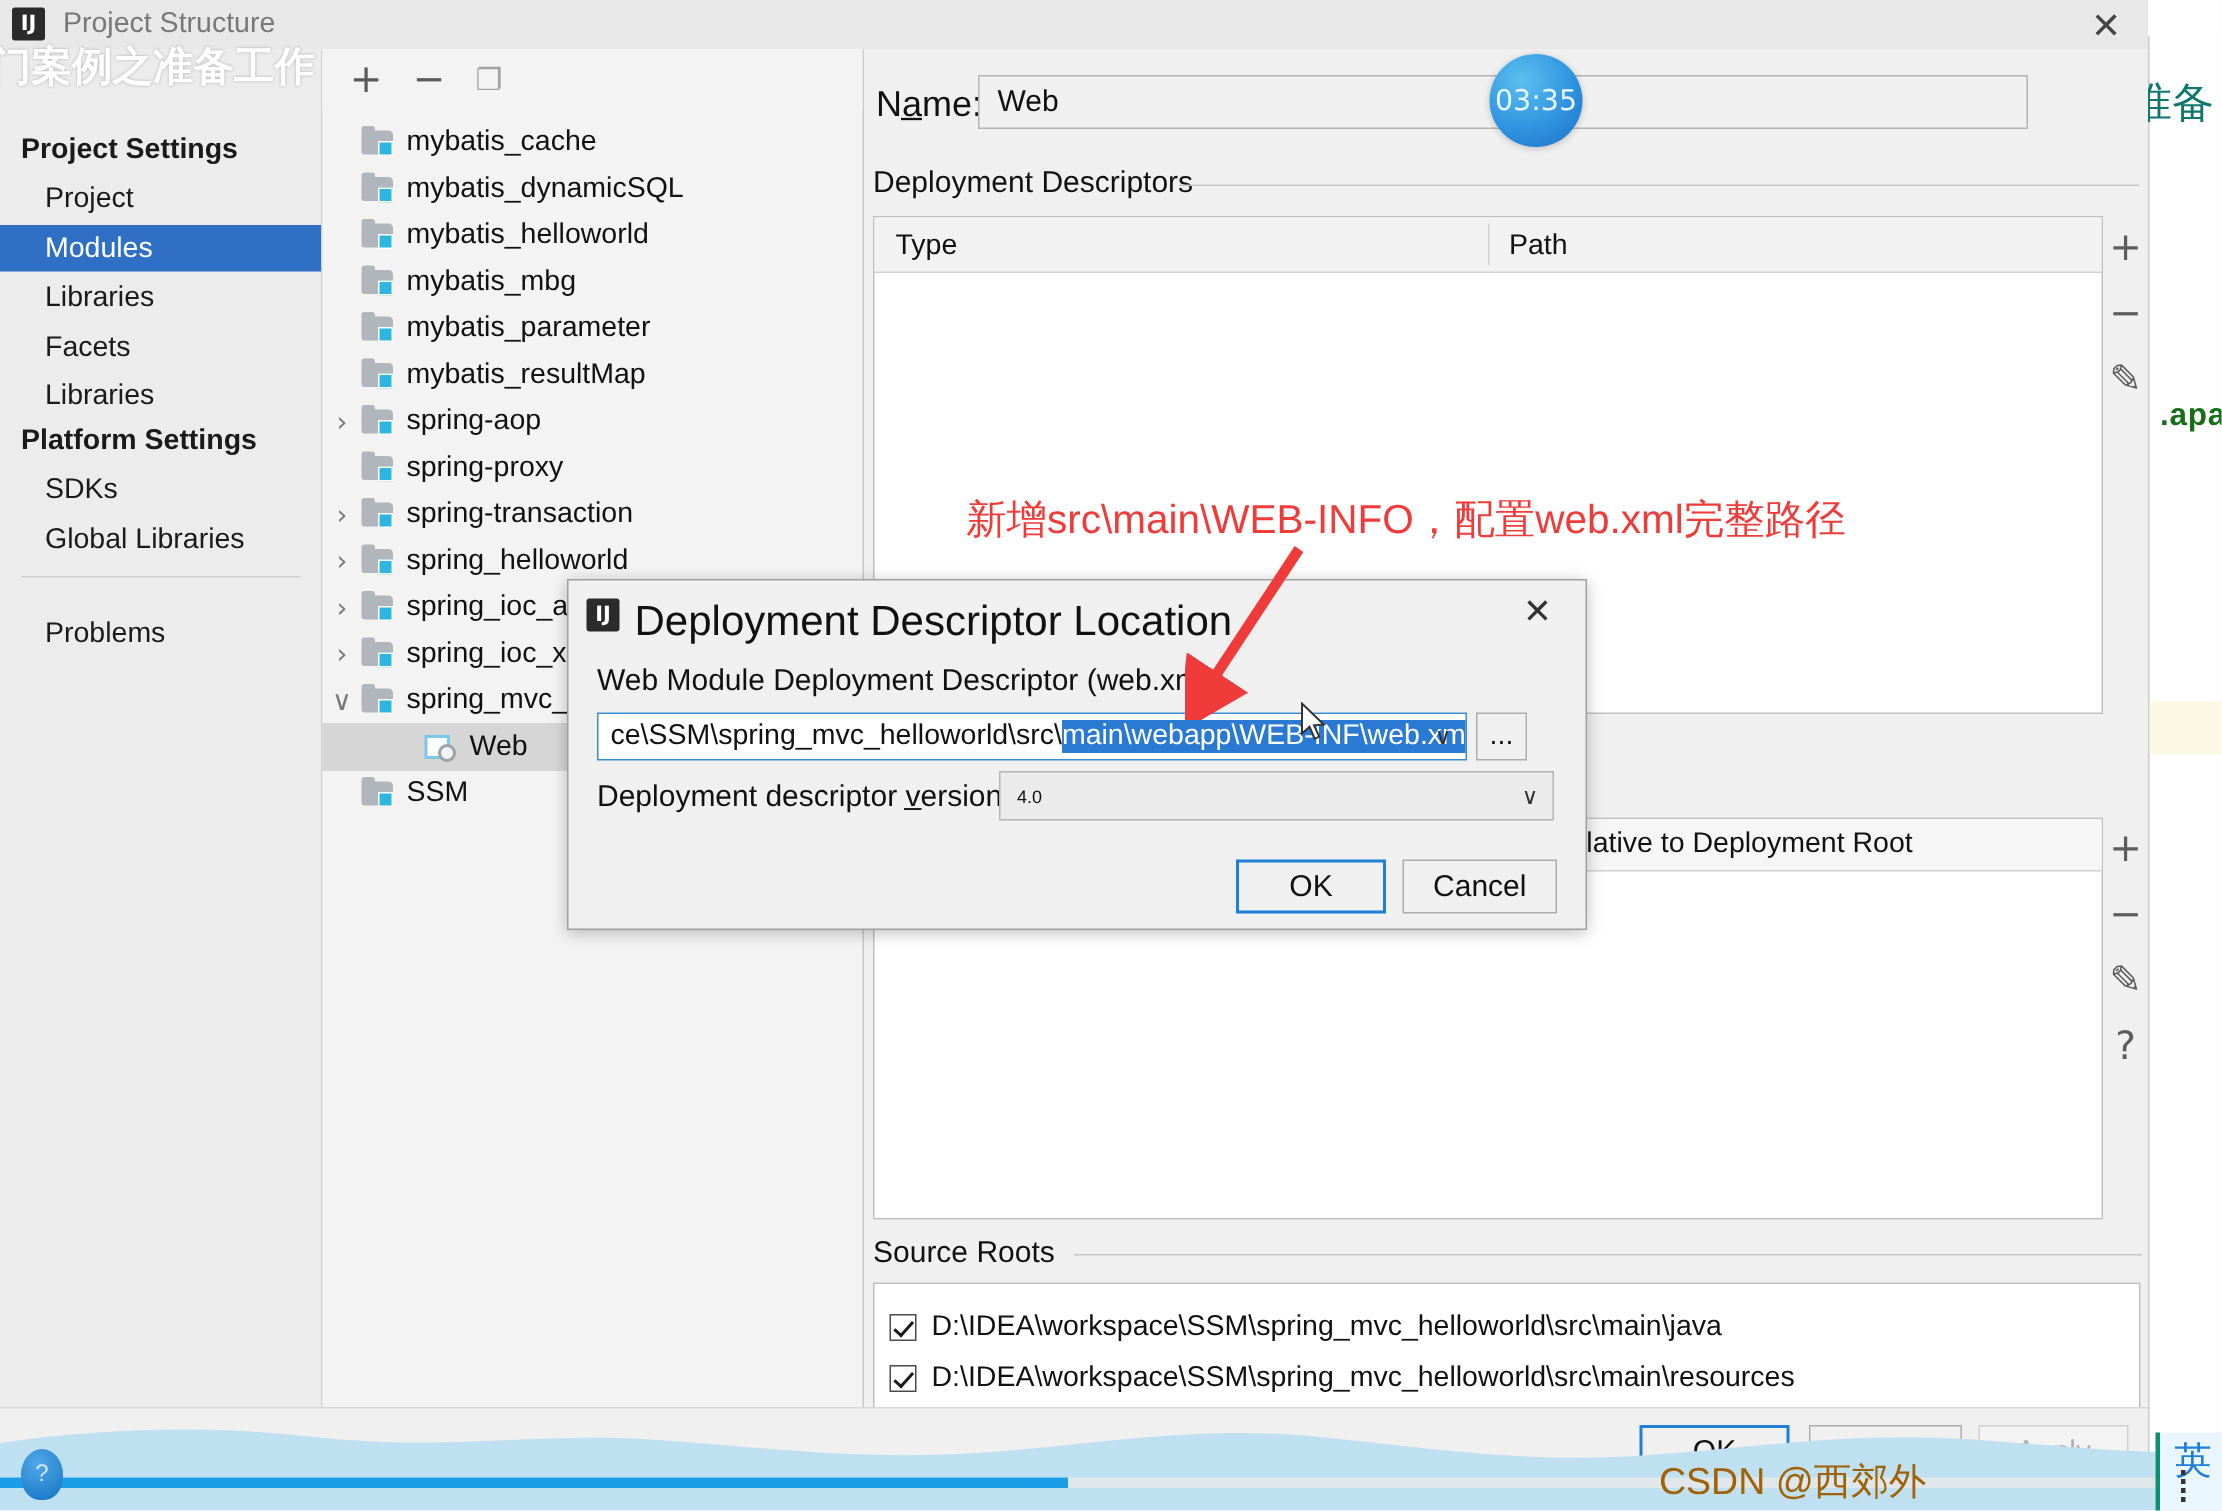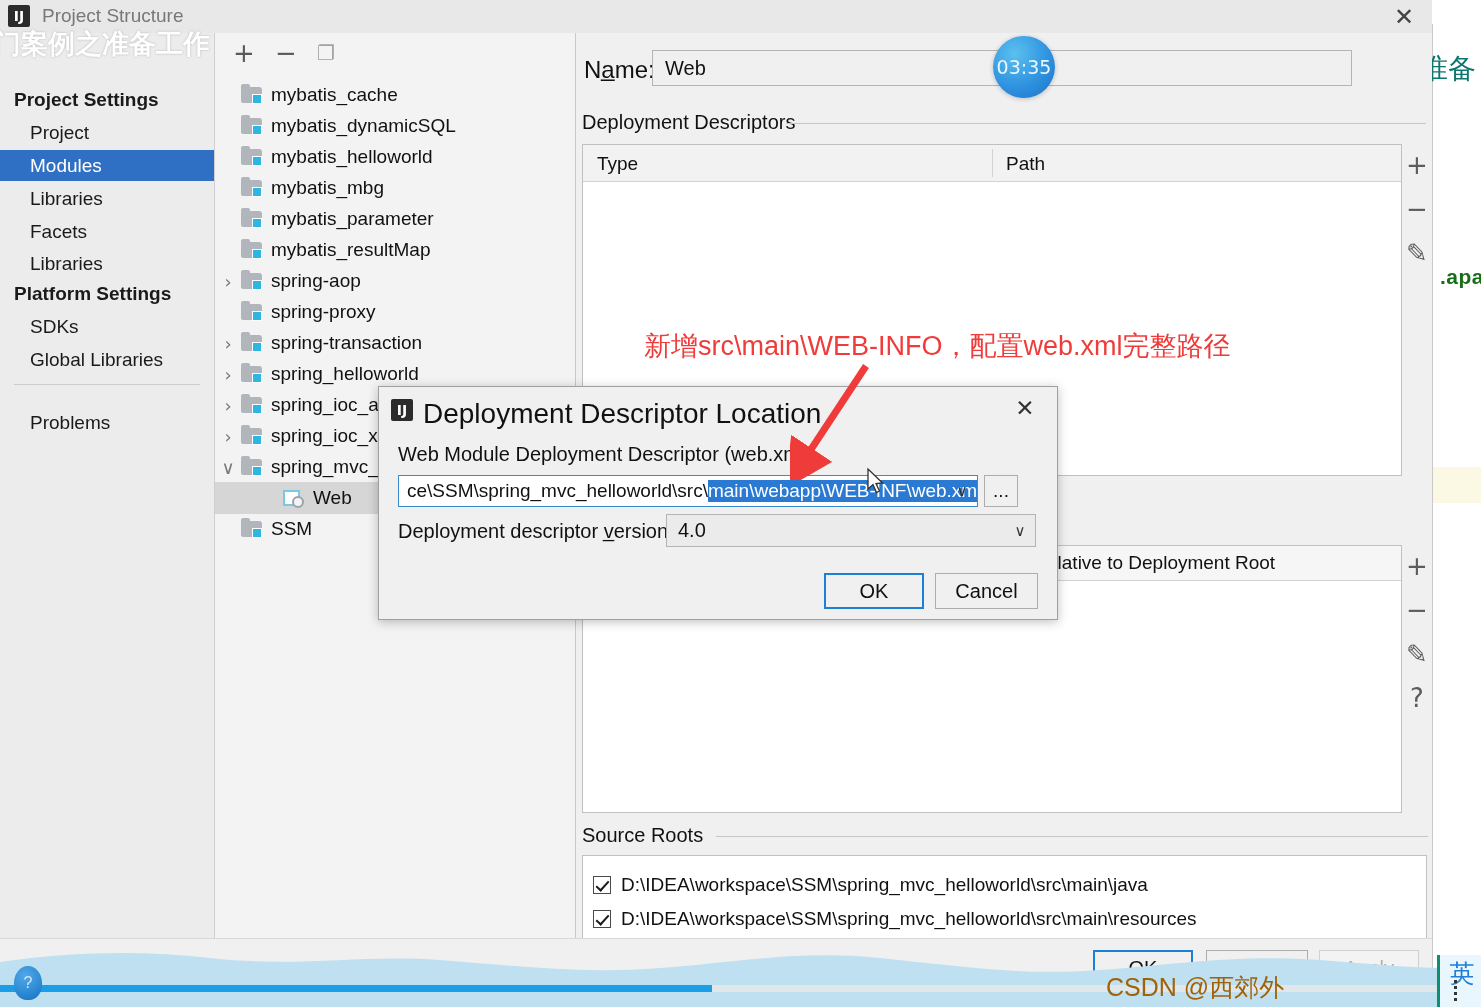--- a/index.html
+++ b/index.html
@@ -131,21 +131,21 @@
       display:flex;align-items:center;overflow:hidden;}
   #dlg-path-plain{font-size:19px;color:#111;white-space:nowrap;padding-left:8px;text-align:right;}
   #dlg-path-sel{font-size:19px;color:#ffffff;background:#2a7ad4;white-space:nowrap;}
   #dlg-caret{width:2px;height:22px;background:#111;}
   #dlg-combo-arrow{position:absolute;left:568px;top:89px;width:30px;height:30px;display:flex;align-items:center;justify-content:center;
       font-size:15px;color:#333;font-family:"DejaVu Sans",sans-serif;}
   #dlg-browse{position:absolute;left:605px;top:88px;width:34px;height:32px;border:1px solid #adadad;background:#f0f0f0;box-sizing:border-box;
       display:flex;align-items:center;justify-content:center;font-size:19px;color:#111;}
   #dlg-ver-label{position:absolute;left:19px;top:133px;font-size:20px;color:#111;white-space:nowrap;}
   #dlg-ver-combo{position:absolute;left:287px;top:127px;width:370px;height:33px;background:#ebebeb;border:1px solid #b4b4b4;box-sizing:border-box;
-      display:flex;align-items:center;padding-left:11px;font-size:20px;color:#111;}
+      display:flex;align-items:center;padding-left:11px;font-size:12px;color:#111;}
   #dlg-ver-arrow{position:absolute;left:627px;top:128px;width:28px;height:31px;display:flex;align-items:center;justify-content:center;
       font-size:15px;color:#333;font-family:"DejaVu Sans",sans-serif;}
   #dlg-ok{left:445px;top:186px;width:100px;}
   #dlg-cancel{left:556px;top:186px;width:103px;}
 
   
   #cursor{position:absolute;left:866px;top:468px;z-index:45;}
 
   
   #annot-text{position:absolute;left:644px;top:328px;font-size:27px;color:#ef3b39;white-space:nowrap;z-index:35;font-weight:500;}

